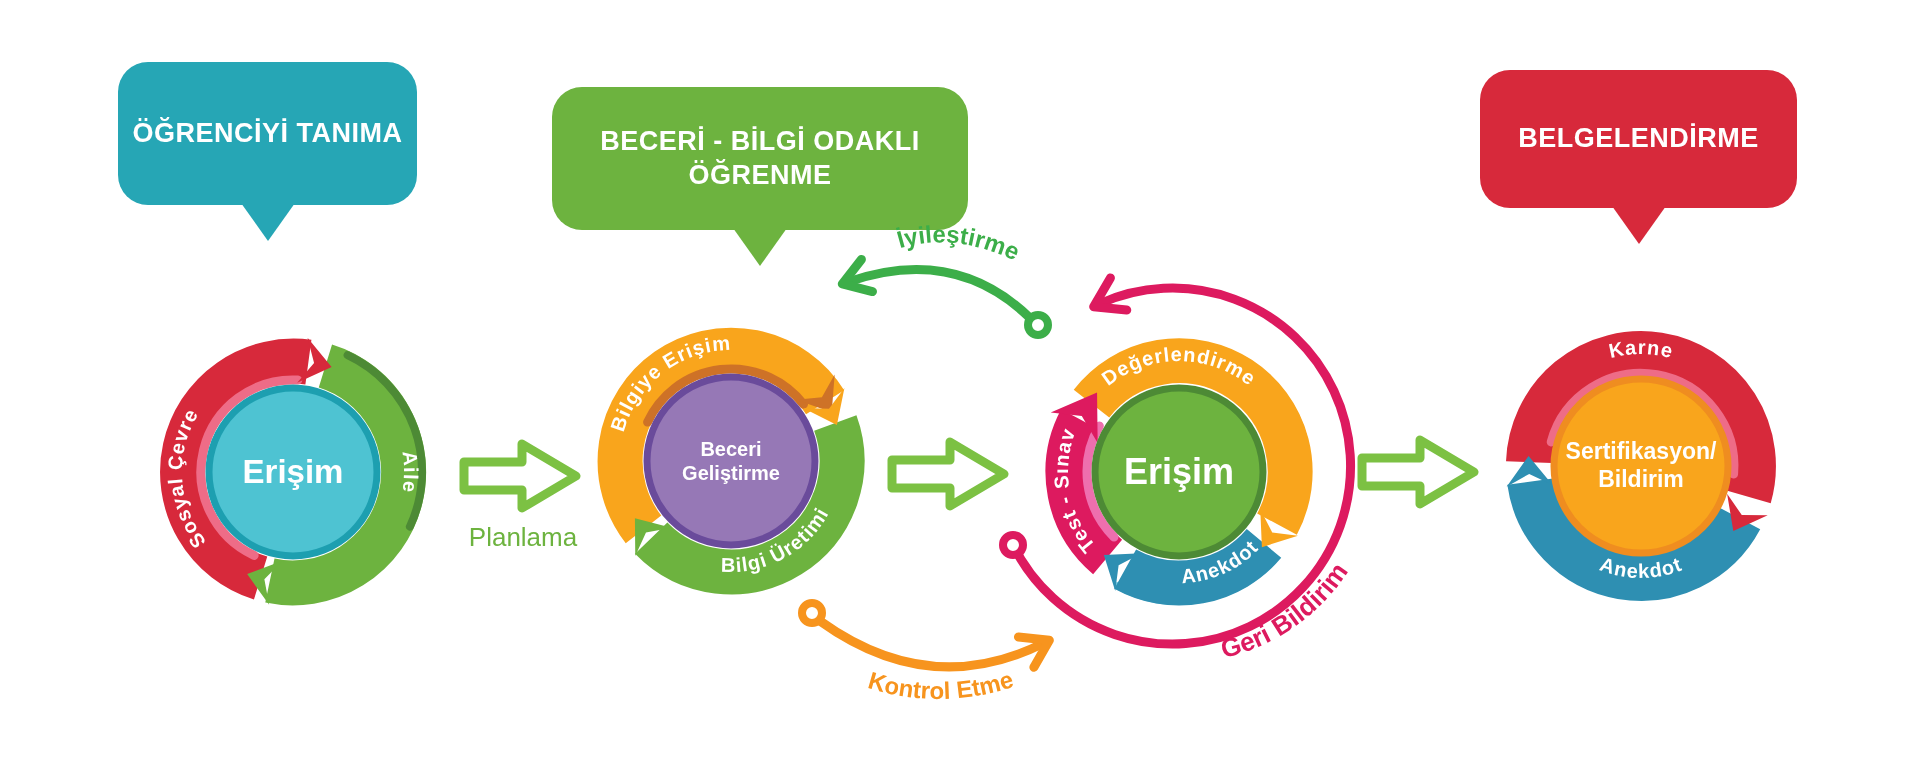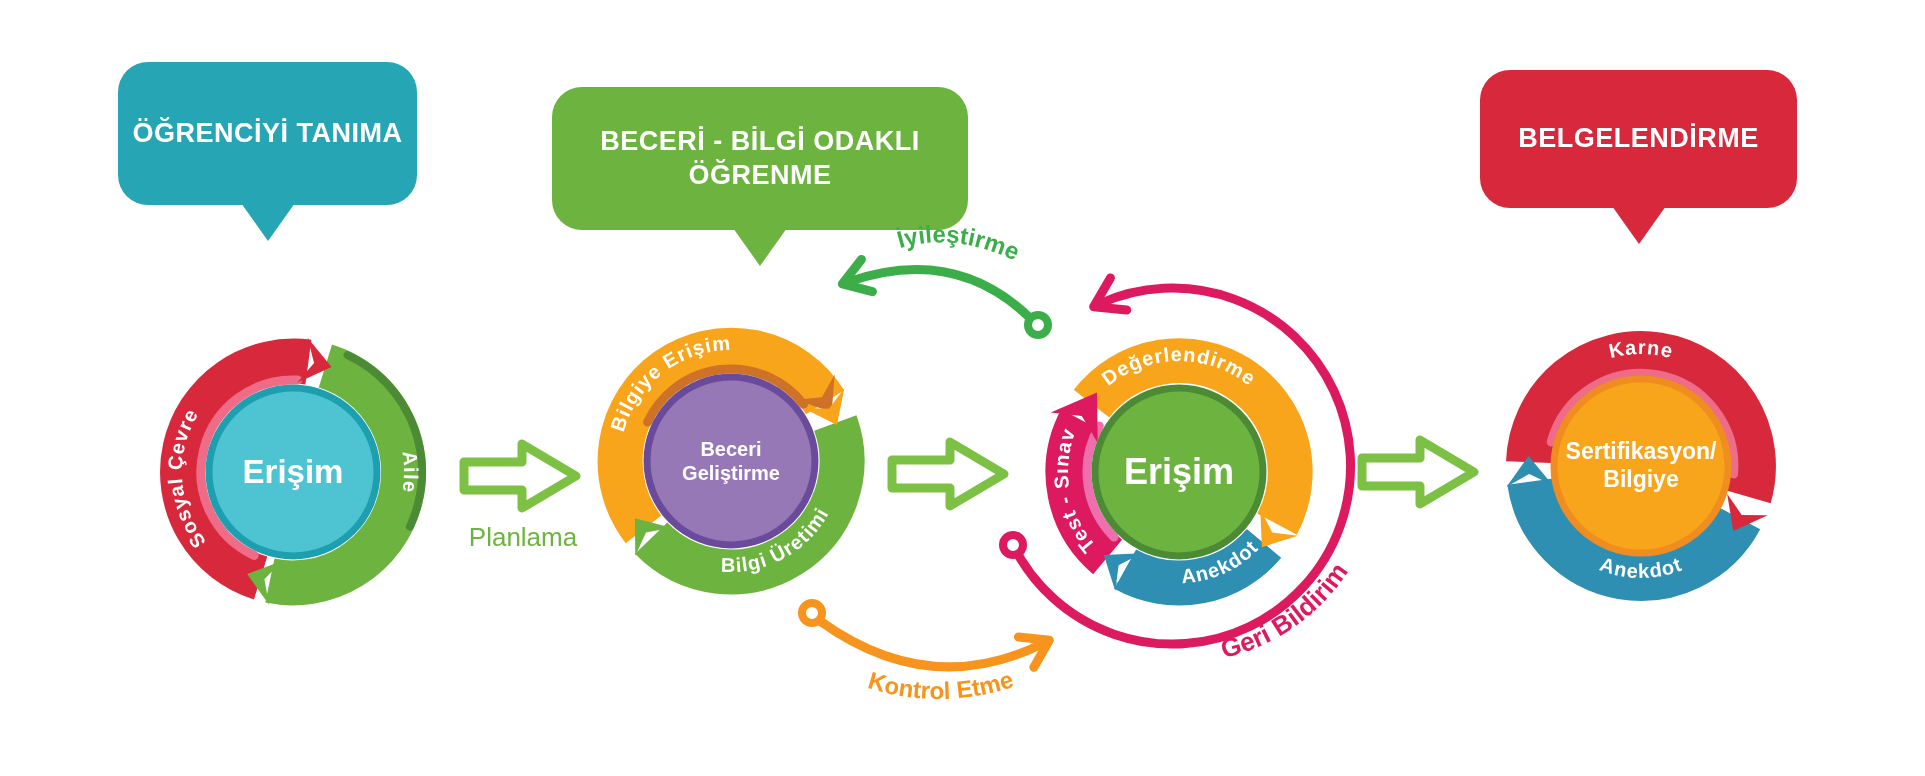--- a/index.html
+++ b/index.html
@@ -200,16 +200,16 @@
       <text class="curve-label" style="fill:var(--magenta);font-size:26px;" text-anchor="middle">
         <textPath href="#tp-geri" startOffset="50%">Geri Bildirim</textPath></text>
     </g>
   </svg>
 
   <div class="center-label" style="left:293px;top:472px;font-size:33px;">Erişim</div>
   <div class="center-label" style="left:731px;top:461px;font-size:20px;">Beceri
 Geliştirme</div>
   <div class="center-label" style="left:1179px;top:472px;font-size:36px;">Erişim</div>
   <div class="center-label" style="left:1641px;top:466px;font-size:23px;">Sertifikasyon/
-Bilgiye</div>
+Bildirim</div>
 
   <div class="flow-word" style="left:443px;top:522px;width:160px;font-size:26px;color:var(--green);">Planlama</div>
 </div>
 
 </body></html>

